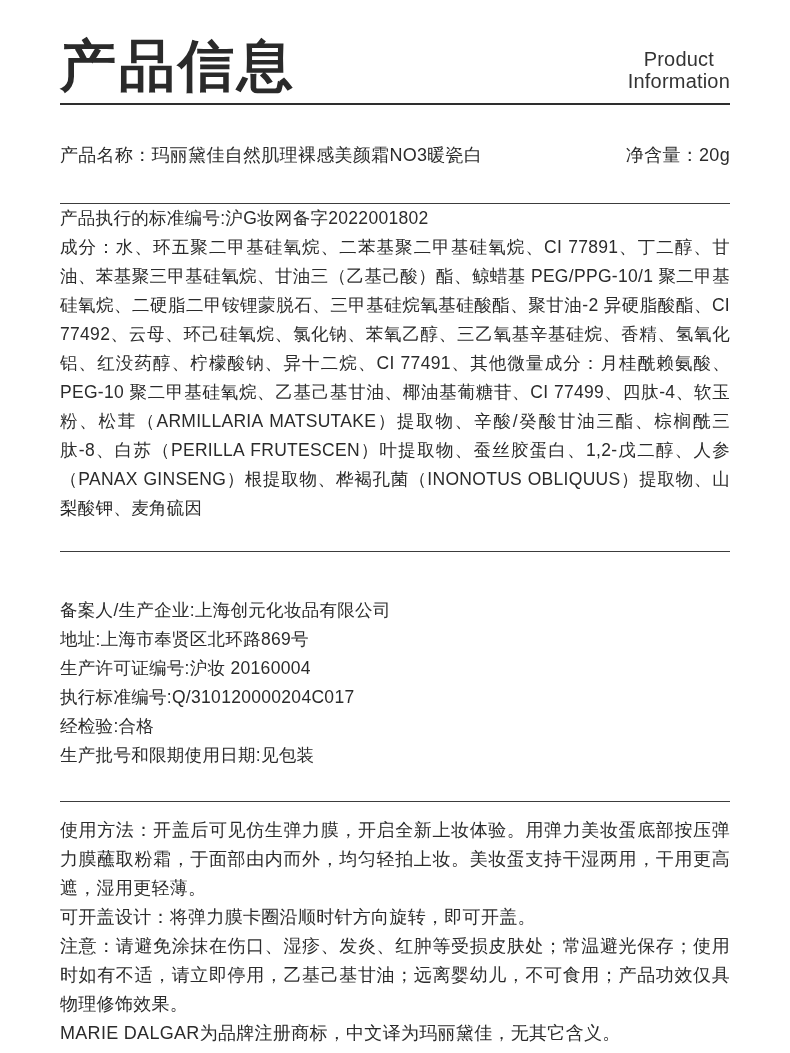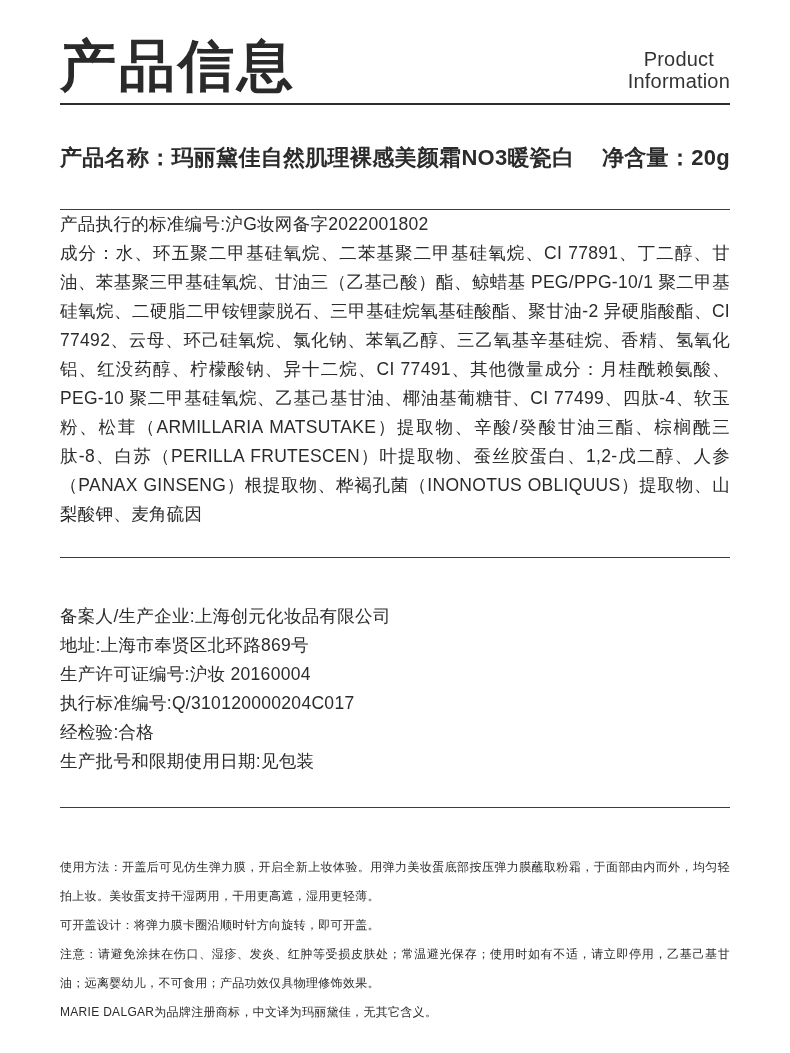--- a/index.html
+++ b/index.html
@@ -43,45 +43,44 @@
   hr.rule-thin {
     border: none;
     border-top: 1.5px solid #3c3c3c;
   }
   
   .product-row {
     display: flex;
     justify-content: space-between;
     align-items: baseline;
     margin-top: 38px;
-    font-size: 22px;
+    font-size: 18px;
     letter-spacing: 0.3px;
-    font-weight: bold;
   }
   .divider-1 { margin-top: 36px; }
   
   .standards-block {
     font-size: 17.5px;
     line-height: 29px;
     letter-spacing: 0.3px;
   }
   .ingredients-par { text-align: justify; }
   .divider-2 { margin-top: 28px; }
   
   .manufacturer-block {
     margin-top: 44px;
     font-size: 17.5px;
     line-height: 29px;
     letter-spacing: 0.3px;
   }
   .divider-3 { margin-top: 31px; }
   
   .usage-block {
-    margin-top: 45px;
-    font-size: 12px;
+    margin-top: 14px;
+    font-size: 18px;
     line-height: 29px;
     letter-spacing: 0.3px;
   }
   .usage-block p { text-align: justify; }
 </style>
 </head>
 <body>
 
 <div class="page">
 

